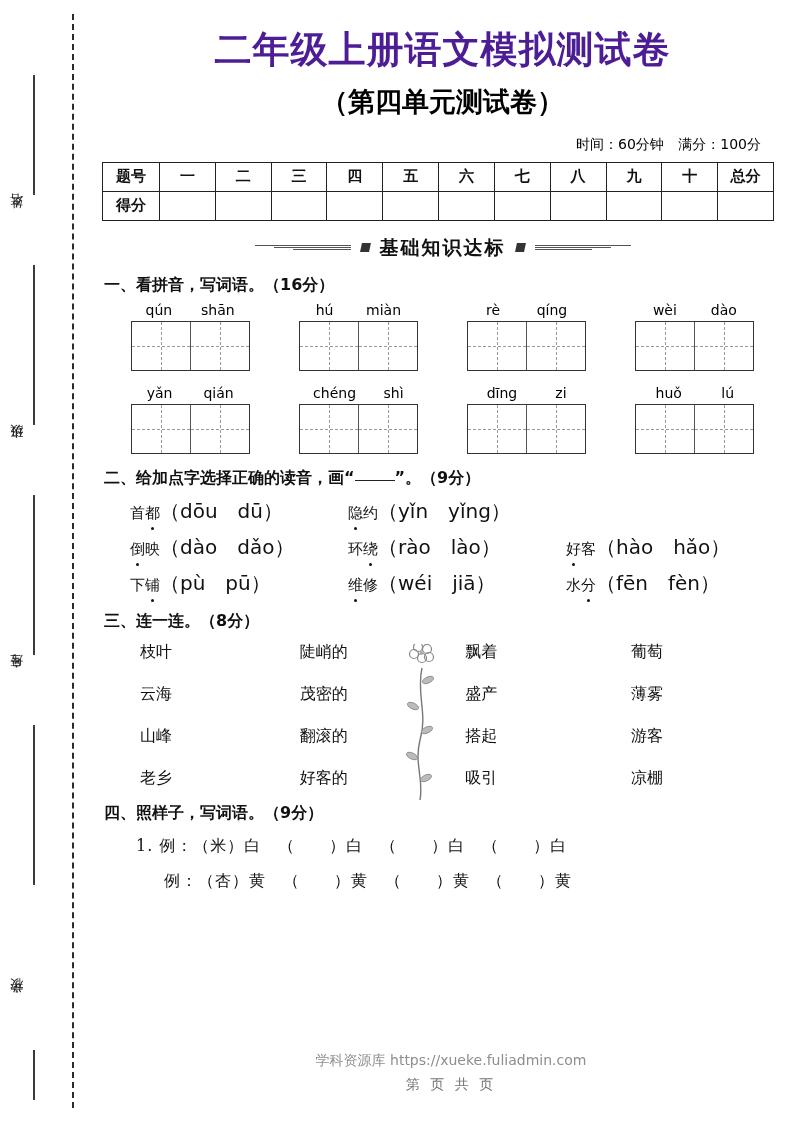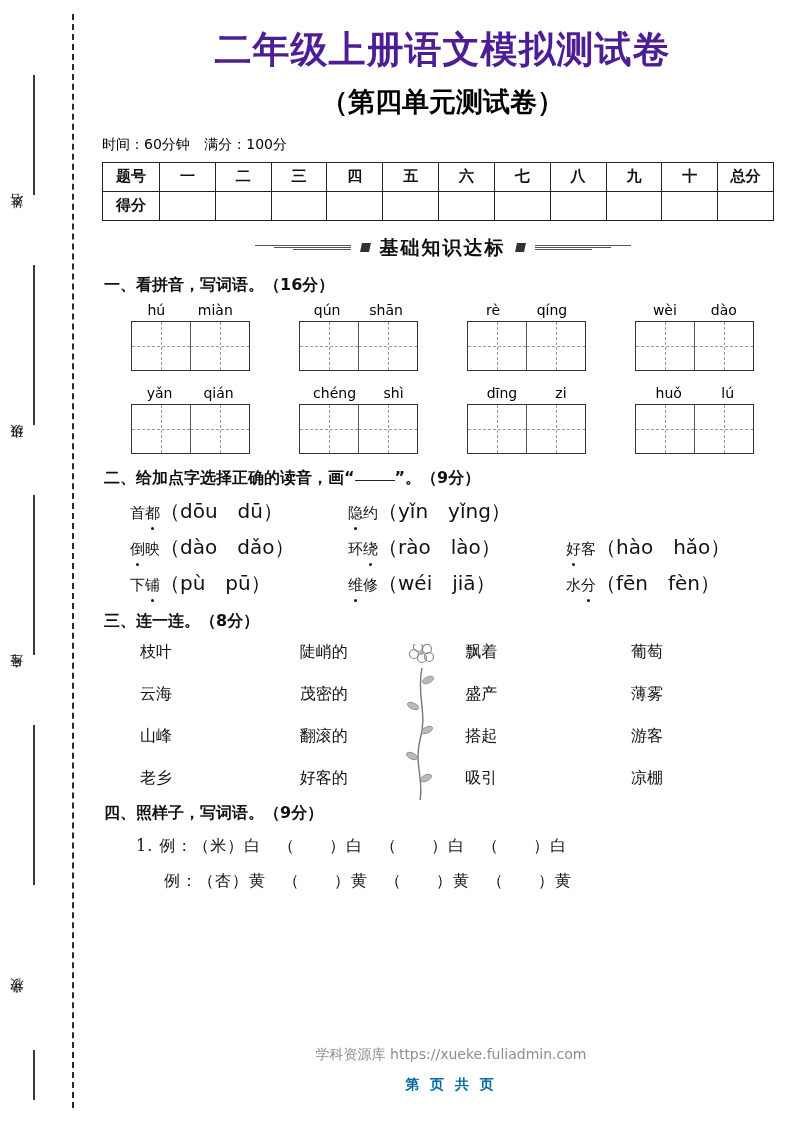--- a/index.html
+++ b/index.html
@@ -20,21 +20,21 @@
     transform:rotate(180deg);
   }
   .mline{position:absolute;left:33px;width:0;border-left:2px solid #3a3a3a;}
   
   .sheet{position:absolute;left:92px;top:0;width:701px;height:1122px;}
   .title{
     text-align:center;font-size:37px;font-weight:bold;letter-spacing:1px;
     margin-top:30px;color:#4c1d95;line-height:1.1;
   }
   .subtitle{text-align:center;font-size:27px;font-weight:bold;margin-top:13px;color:#000;}
-  .meta{text-align:left;font-size:14px;margin-top:16px;padding-right:24px;color:#000;}
+  .meta{text-align:right;font-size:14px;margin-top:16px;padding-right:32px;color:#000;}
   .meta span{margin-left:10px;}
   
   .score-wrap{margin:8px 8px 0 10px;}
   table.score{border-collapse:collapse;width:672px;table-layout:fixed;}
   table.score td{
     border:1px solid #222;height:26px;text-align:center;
     font-size:15px;font-weight:bold;font-family:"DejaVu Serif","Liberation Serif",serif;
   }
   table.score td.head{width:54px;}
   
@@ -80,21 +80,21 @@
   .mcol.c4{align-items:flex-start;padding-left:24px;}
   .mcol span{font-size:16px;font-family:"DejaVu Serif","Liberation Serif",serif;white-space:nowrap;}
   .vine{position:absolute;left:300px;top:2px;width:60px;height:160px;pointer-events:none;}
   
   .exline{font-size:16px;font-family:"DejaVu Serif","Liberation Serif",serif;
     margin:12px 0 0 44px;letter-spacing:1px;}
   .exline.sub{margin-left:72px;margin-top:14px;}
   
   .footer{position:absolute;left:17px;right:0;bottom:28px;text-align:center;}
   .fsite{font-size:14px;color:#8e8e8e;}
-  .fpage{font-size:14px;color:#0369a1;margin-top:12px;letter-spacing:3px;font-weight:bold;
+  .fpage{font-size:14px;color:#737373;margin-top:6px;letter-spacing:3px;font-weight:normal;
     font-family:"DejaVu Serif","Liberation Serif",serif;}
 </style>
 </head>
 <body>
 
 <div class="margin-strip">
   <div class="dash-line"></div>
   <div id="margin-fields">
       <div class="mfield" style="top: 200px;">
         <div class="mlabel">姓名：</div>
@@ -175,32 +175,32 @@
         <i></i>
         <i></i>
       </div>
   </div>
 
   <div class="qhead">一、看拼音，写词语。（16分）</div>
   <div id="q1-rows">
       <div class="pyrow">
         <div class="pygroup">
           <div class="pytext">
+            <span>qún</span>
+            <span>shān</span>
+          </div>
+          <div class="tzg">
+            <div class="cell"></div>
+            <div class="cell"></div>
+          </div>
+        </div>
+        <div class="pygroup">
+          <div class="pytext">
             <span>hú</span>
             <span>miàn</span>
-          </div>
-          <div class="tzg">
-            <div class="cell"></div>
-            <div class="cell"></div>
-          </div>
-        </div>
-        <div class="pygroup">
-          <div class="pytext">
-            <span>qún</span>
-            <span>shān</span>
           </div>
           <div class="tzg">
             <div class="cell"></div>
             <div class="cell"></div>
           </div>
         </div>
         <div class="pygroup">
           <div class="pytext">
             <span>rè</span>
             <span>qíng</span>

